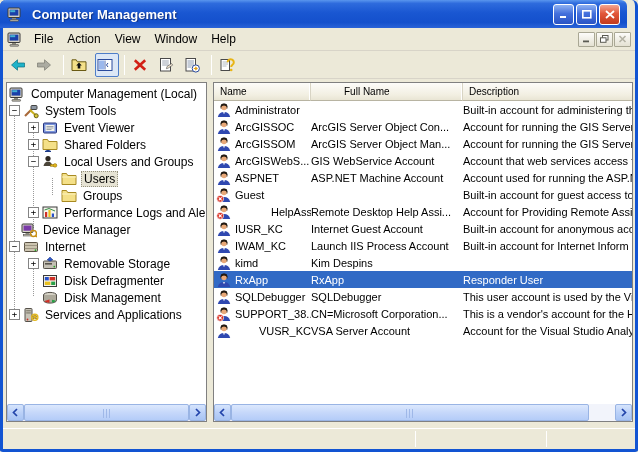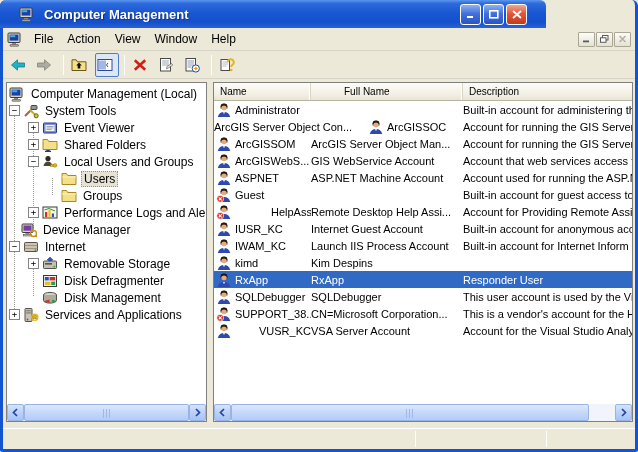--- a/index.html
+++ b/index.html
@@ -4,23 +4,23 @@
 <style>
   * { box-sizing: border-box; margin: 0; padding: 0; }
   html,body { width:638px; height:452px; overflow:hidden; background:#ECE9D8;
               font-family:"Liberation Sans", sans-serif; }
   .window { position:relative; width:638px; height:452px;
             border-left:3px solid #1254D2; border-right:3px solid #1254D2;
             border-bottom:3px solid #1254D2; background:#ECE9D8;
             border-radius:6px 6px 3px 3px; }
 
   
-  .titlebar { position:absolute; left:-3px; top:0; width:546px; height:28px;
+  .titlebar { position:absolute; left:-3px; top:0; width:627px; height:28px;
     background:linear-gradient(180deg,#5A96EE 0%,#2E6BDD 12%,#1A57D2 45%,#1450CC 80%,#2A63D8 100%);
-    border-radius:6px 6px 0 0; display:flex; align-items:center; padding:0 19px; }
+    border-radius:6px 6px 0 0; display:flex; align-items:center; padding:0 7px; }
   .title-text { color:#fff; font-weight:bold; font-size:13px; margin-left:5px;
     text-shadow:1px 1px 1px #10307E; flex:1; white-space:nowrap; overflow:hidden; }
   .tb-btn { width:21px; height:21px; border:1px solid #fff; border-radius:3px; margin-left:2px;
     display:flex; align-items:center; justify-content:center;
     background:linear-gradient(180deg,#8FB2F2 0%,#4470DC 45%,#2A54C4 100%); }
   .tb-btn.close { background:linear-gradient(180deg,#F2A692 0%,#E2573A 45%,#C23A1E 100%); }
   .tb-btn svg { display:block; }
 
   
   .menubar { position:absolute; left:0; top:28px; width:632px; height:23px;
@@ -449,33 +449,33 @@
                   <path d="M1.8 15 q1.2-5 6.2-5 t6.2 5 z" fill="#2F48B0"></path>
                   <path d="M6.8 10.2 L8 12 l1.2-1.8 z" fill="#fff"></path>
                 </svg>
               </span>
               <span>Administrator</span>
             </span>
             <span class="cell" style="width: 152px;"></span>
             <span class="cell" style="width: 221px;">Built-in account for administering th</span>
           </div>
           <div class="lv-row">
+            <span class="cell c-name" style="width: 97px;">
+              <span class="icon16">
+                <svg width="16" height="16" viewBox="0 0 16 16">
+                  <path d="M4.6 5 a3.4 3.4 0 0 1 6.8 0 v1.4 h-6.8 z" fill="#221A12"></path>
+                  <circle cx="8" cy="5.6" r="2.7" fill="#E8A878"></circle>
+                  <path d="M4.6 5.2 a3.4 3.4 0 0 1 6.8 0 q-1.6-1.8-3.4-1.8 t-3.4 1.8 z" fill="#221A12"></path>
+                  <path d="M1.8 15 q1.2-5 6.2-5 t6.2 5 z" fill="#2F48B0"></path>
+                  <path d="M6.8 10.2 L8 12 l1.2-1.8 z" fill="#fff"></path>
+                </svg>
+              </span>
+              <span>ArcGISSOC</span>
+            </span>
             <span class="cell" style="width: 152px;">ArcGIS Server Object Con...</span>
-            <span class="cell c-name" style="width: 97px;">
-              <span class="icon16">
-                <svg width="16" height="16" viewBox="0 0 16 16">
-                  <path d="M4.6 5 a3.4 3.4 0 0 1 6.8 0 v1.4 h-6.8 z" fill="#221A12"></path>
-                  <circle cx="8" cy="5.6" r="2.7" fill="#E8A878"></circle>
-                  <path d="M4.6 5.2 a3.4 3.4 0 0 1 6.8 0 q-1.6-1.8-3.4-1.8 t-3.4 1.8 z" fill="#221A12"></path>
-                  <path d="M1.8 15 q1.2-5 6.2-5 t6.2 5 z" fill="#2F48B0"></path>
-                  <path d="M6.8 10.2 L8 12 l1.2-1.8 z" fill="#fff"></path>
-                </svg>
-              </span>
-              <span>ArcGISSOC</span>
-            </span>
             <span class="cell" style="width: 221px;">Account for running the GIS Server</span>
           </div>
           <div class="lv-row">
             <span class="cell c-name" style="width: 97px;">
               <span class="icon16">
                 <svg width="16" height="16" viewBox="0 0 16 16">
                   <path d="M4.6 5 a3.4 3.4 0 0 1 6.8 0 v1.4 h-6.8 z" fill="#221A12"></path>
                   <circle cx="8" cy="5.6" r="2.7" fill="#E8A878"></circle>
                   <path d="M4.6 5.2 a3.4 3.4 0 0 1 6.8 0 q-1.6-1.8-3.4-1.8 t-3.4 1.8 z" fill="#221A12"></path>
                   <path d="M1.8 15 q1.2-5 6.2-5 t6.2 5 z" fill="#2F48B0"></path>

